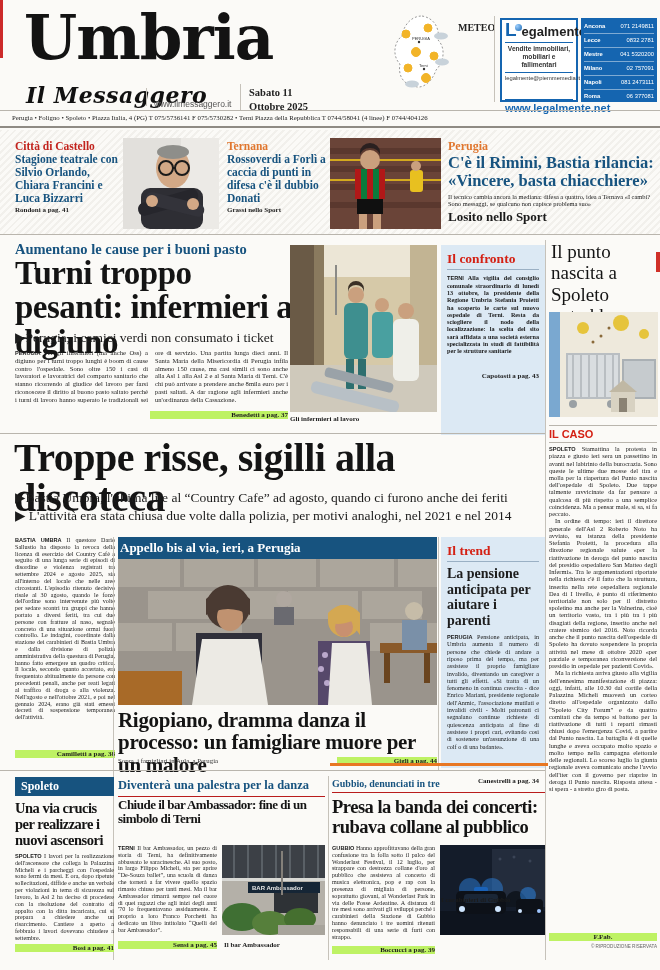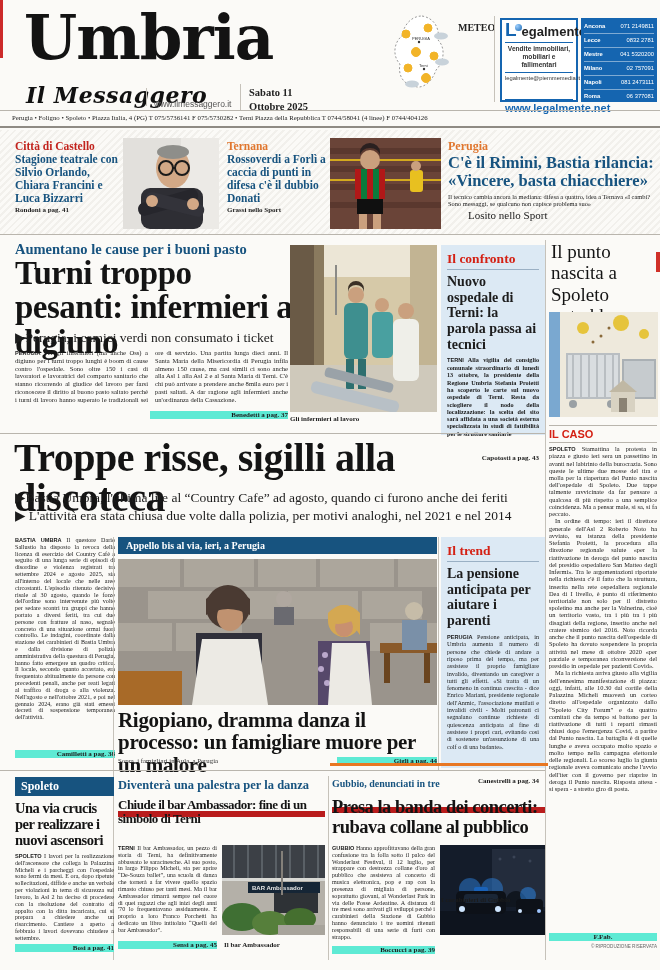--- a/index.html
+++ b/index.html
@@ -47,38 +47,38 @@
   .photo{position:absolute;overflow:hidden;background:#ddd;}
   .photo svg{display:block;}
 
   
   .kicker-main{font-size:14.5px;}
   .headline-xl{font-weight:bold;color:#141414;letter-spacing:-.5px;}
   .subhead{font-size:13.5px;color:#1c1c1c;}
   .body-txt{font-size:6.6px;line-height:1.18;text-align:justify;overflow:hidden;}
   .body-sm{font-size:6.1px;line-height:1.12;text-align:justify;overflow:hidden;}
   .lead-caps{font-family:"Liberation Sans",sans-serif;font-weight:bold;font-size:5.6px;}
-  .byline{font-size:7px;font-weight:bold;text-align:right;background:#5eead4;}
+  .byline{font-size:7px;font-weight:bold;text-align:right;background:#bef264;}
   .caption{font-size:7px;font-weight:bold;color:#1c1c1c;}
   .caption-light{font-size:6.8px;color:#333;}
 
   .info-box{background:#dce9f4;box-sizing:border-box;padding:6px 6px 4px 6px;}
   .box-label{color:#d42114;font-weight:bold;font-size:13.5px;border-bottom:1px solid #9ab0c4;
              padding-bottom:2px;margin-bottom:4px;}
   .box-title{font-size:14px;line-height:1.12;font-weight:bold;color:#1d1d1d;margin-bottom:4px;}
   .box-body{font-size:6.2px;line-height:1.18;font-weight:bold;text-align:justify;overflow:hidden;}
   .box-byline{font-size:7px;font-weight:bold;text-align:right;margin-top:2px;}
 
   .blue-bar{background:#17537f;color:#fff;font-weight:bold;box-sizing:border-box;
-            padding:3px 8px;font-size:10px;}
+            padding:3px 2px;font-size:13px;}
   .caso-label{font-family:"Liberation Sans",sans-serif;font-weight:bold;color:#d42114;font-size:11px;
               border-top:1px solid #b9b5ad;border-bottom:1px solid #b9b5ad;padding:2px 0;}
   .copyright{font-size:4.6px;color:#666;text-align:right;font-family:"Liberation Sans",sans-serif;}
   .orange-bar{left:330px;top:763px;width:218px;height:3px;background:#e87722;}
-  .kicker-line{border-bottom:6px solid #b91c1c;padding-bottom:18px;}
+  .kicker-line{border-bottom:1px solid #b91c1c;padding-bottom:3px;}
 </style>
 </head>
 <body>
 
 <div class="page">
 
   <div class="abs red-edge"></div>
   <div class="abs region-title">Umbria</div>
   <div class="abs brand">Il Messaggero</div>
   <div class="abs rule-v" style="left:146px;top:88px;height:18px;"></div>
@@ -206,21 +206,21 @@
       <rect x="27" y="61" width="26" height="15" fill="#101010"></rect>
       <rect x="29" y="76" width="8" height="15" fill="#caa07e"></rect>
         <rect x="43" y="76" width="8" height="15" fill="#caa07e"></rect>
     </svg>
   </div>
 
   <div class="abs" style="left:448px;top:139px;width:207px;">
     <div class="kicker-orange" style="font-size:12px;">Perugia</div>
     <div class="t-blue" style="font-size:16.5px;line-height:1.08;">C'è il Rimini, Bastia rilancia: «Vincere, basta chiacchiere»</div>
     <div style="font-size:6.4px;line-height:1.2;margin-top:3px;">Il tecnico cambia ancora la mediana: difesa a quattro, idea a Ternava «I cambi? Sono messaggi, se qualcuno non capisce problema suo»</div>
-    <div style="font-size:11px;font-weight:normal;margin-top:1px;margin-left:20px;">Losito nello Sport</div>
+    <div style="font-size:13px;font-weight:bold;margin-top:1px;">Losito nello Sport</div>
   </div>
 
   <div class="rule-h" style="left:0;top:234px;width:660px;"></div>
 
   <div class="abs t-blue kicker-main" style="left:15px;top:241px;">Aumentano le cause per i buoni pasto</div>
   <div class="abs headline-xl" style="left:15px;top:256px;width:290px;font-size:33px;line-height:1.04;">Turni troppo pesanti: infermieri a digiuno</div>
   <div class="abs subhead" style="left:15px;top:329px;width:290px;">▶Perugia, i camici verdi non consumato i ticket</div>
   <div class="abs body-txt" style="left:15px;top:349px;width:273px;height:62px;column-count:2;column-gap:7px;">
     <span class="lead-caps">PERUGIA</span>
     <span>Per gli infermieri (ma anche Oss) a digiuno per i turni troppo lunghi è boom di cause contro l'ospedale. Sono oltre 150 i casi di lavoratori e lavoratrici del comparto sanitario che stanno ricorrendo al giudice del lavoro per farsi riconoscere il diritto al buono pasto saltato perché i turni di lavoro hanno superato le tradizionali sei ore di servizio. Una partita lunga dieci anni. Il Santa Maria della Misericordia di Perugia infila almeno 150 cause, ma casi simili ci sono anche alla Asl 1 alla Asl 2 e al Santa Maria di Terni. C'è chi può arrivare a prendere anche 8mila euro per i pasti saltati. A dar ragione agli infermieri anche un'ordinanza della Cassazione.</span>
@@ -246,21 +246,20 @@
       <rect x="103" y="74" width="26" height="62" rx="6" fill="#efefe9"></rect>
       <rect x="34" y="130" width="70" height="10" rx="4" fill="#9aa2a8" transform="rotate(14 69 135)"></rect>
       <rect x="20" y="146" width="90" height="12" rx="5" fill="#b8c0c6" transform="rotate(14 65 152)"></rect>
       <line x1="46" y1="20" x2="46" y2="70" stroke="#8a8a86" stroke-width="2"></line>
     </svg>
   </div>
   <div class="abs caption" style="left:290px;top:415px;">Gli infermieri al lavoro</div>
 
   <div class="abs info-box" style="left:441px;top:245px;width:104px;height:190px;">
     <div class="box-label">Il confronto</div>
-    <div class="box-title">Nuovo ospedale di Terni: la parola passa ai tecnici</div>
     <div class="box-body" style="height:96px;">
       <span class="lead-caps">TERNI</span>
       <span>Alla vigilia del consiglio comunale straordinario di lunedì 13 ottobre, la presidente della Regione Umbria Stefania Proietti ha scoperto le carte sul nuovo ospedale di Terni. Resta da sciogliere il nodo della localizzazione: la scelta del sito sarà affidata a una società esterna specializzata in studi di fattibilità per le strutture sanitarie</span>
     </div>
     <div class="box-byline">Capotosti a pag. 43</div>
   </div>
 
   <div class="rule-v" style="left:545px;top:240px;height:720px;"></div>
   <div class="abs" style="left:551px;top:241px;width:106px;font-size:19px;line-height:1.12;color:#141414;">Il punto nascita a Spoleto potrebbe essere riattivato</div>
   <div class="abs red-tab"></div>

